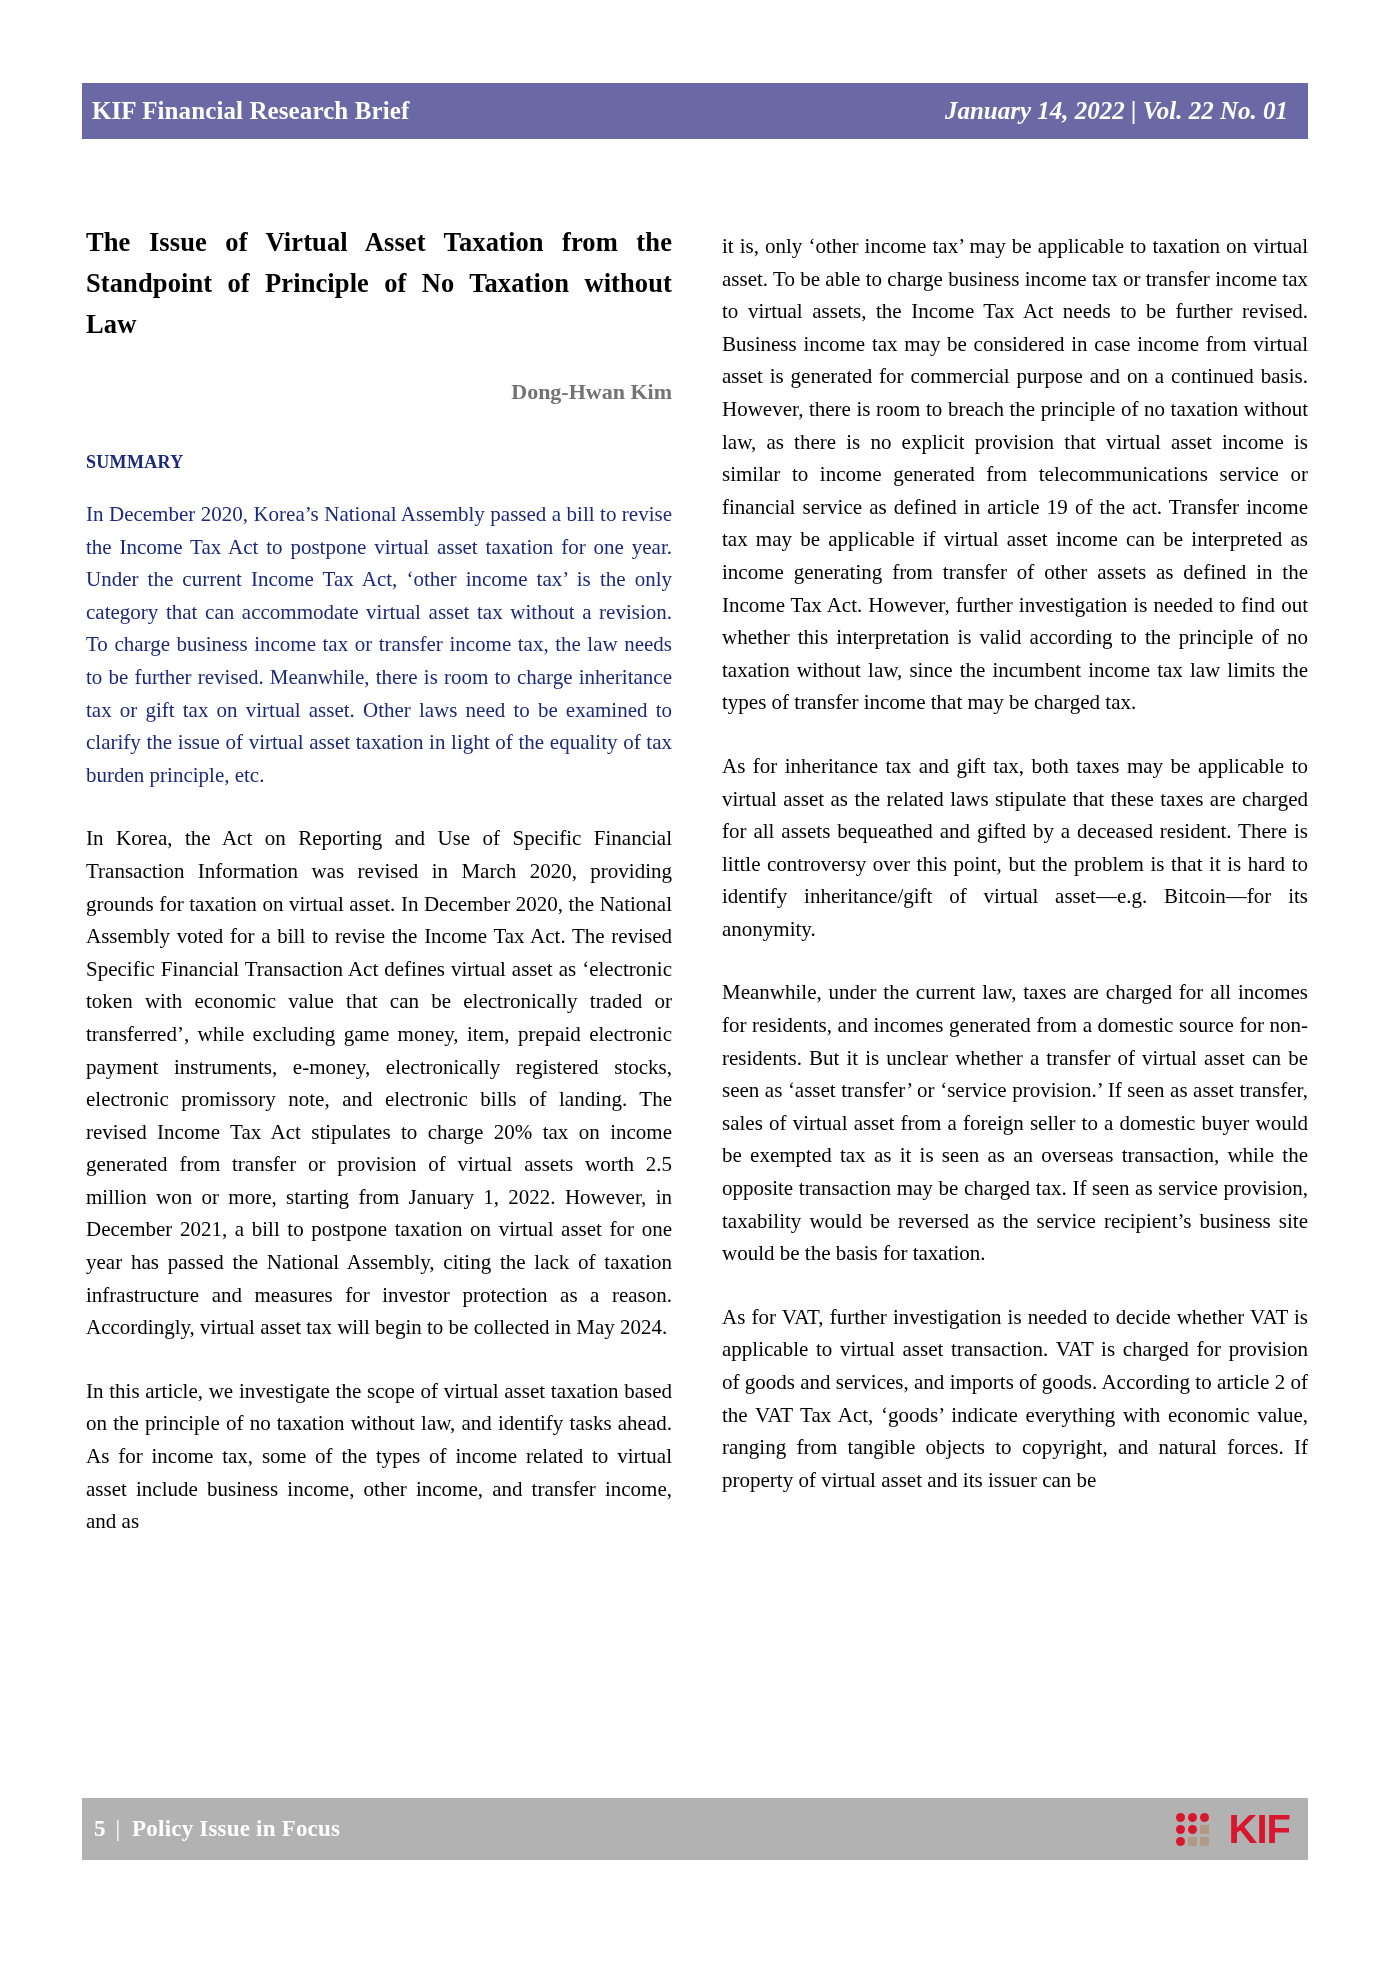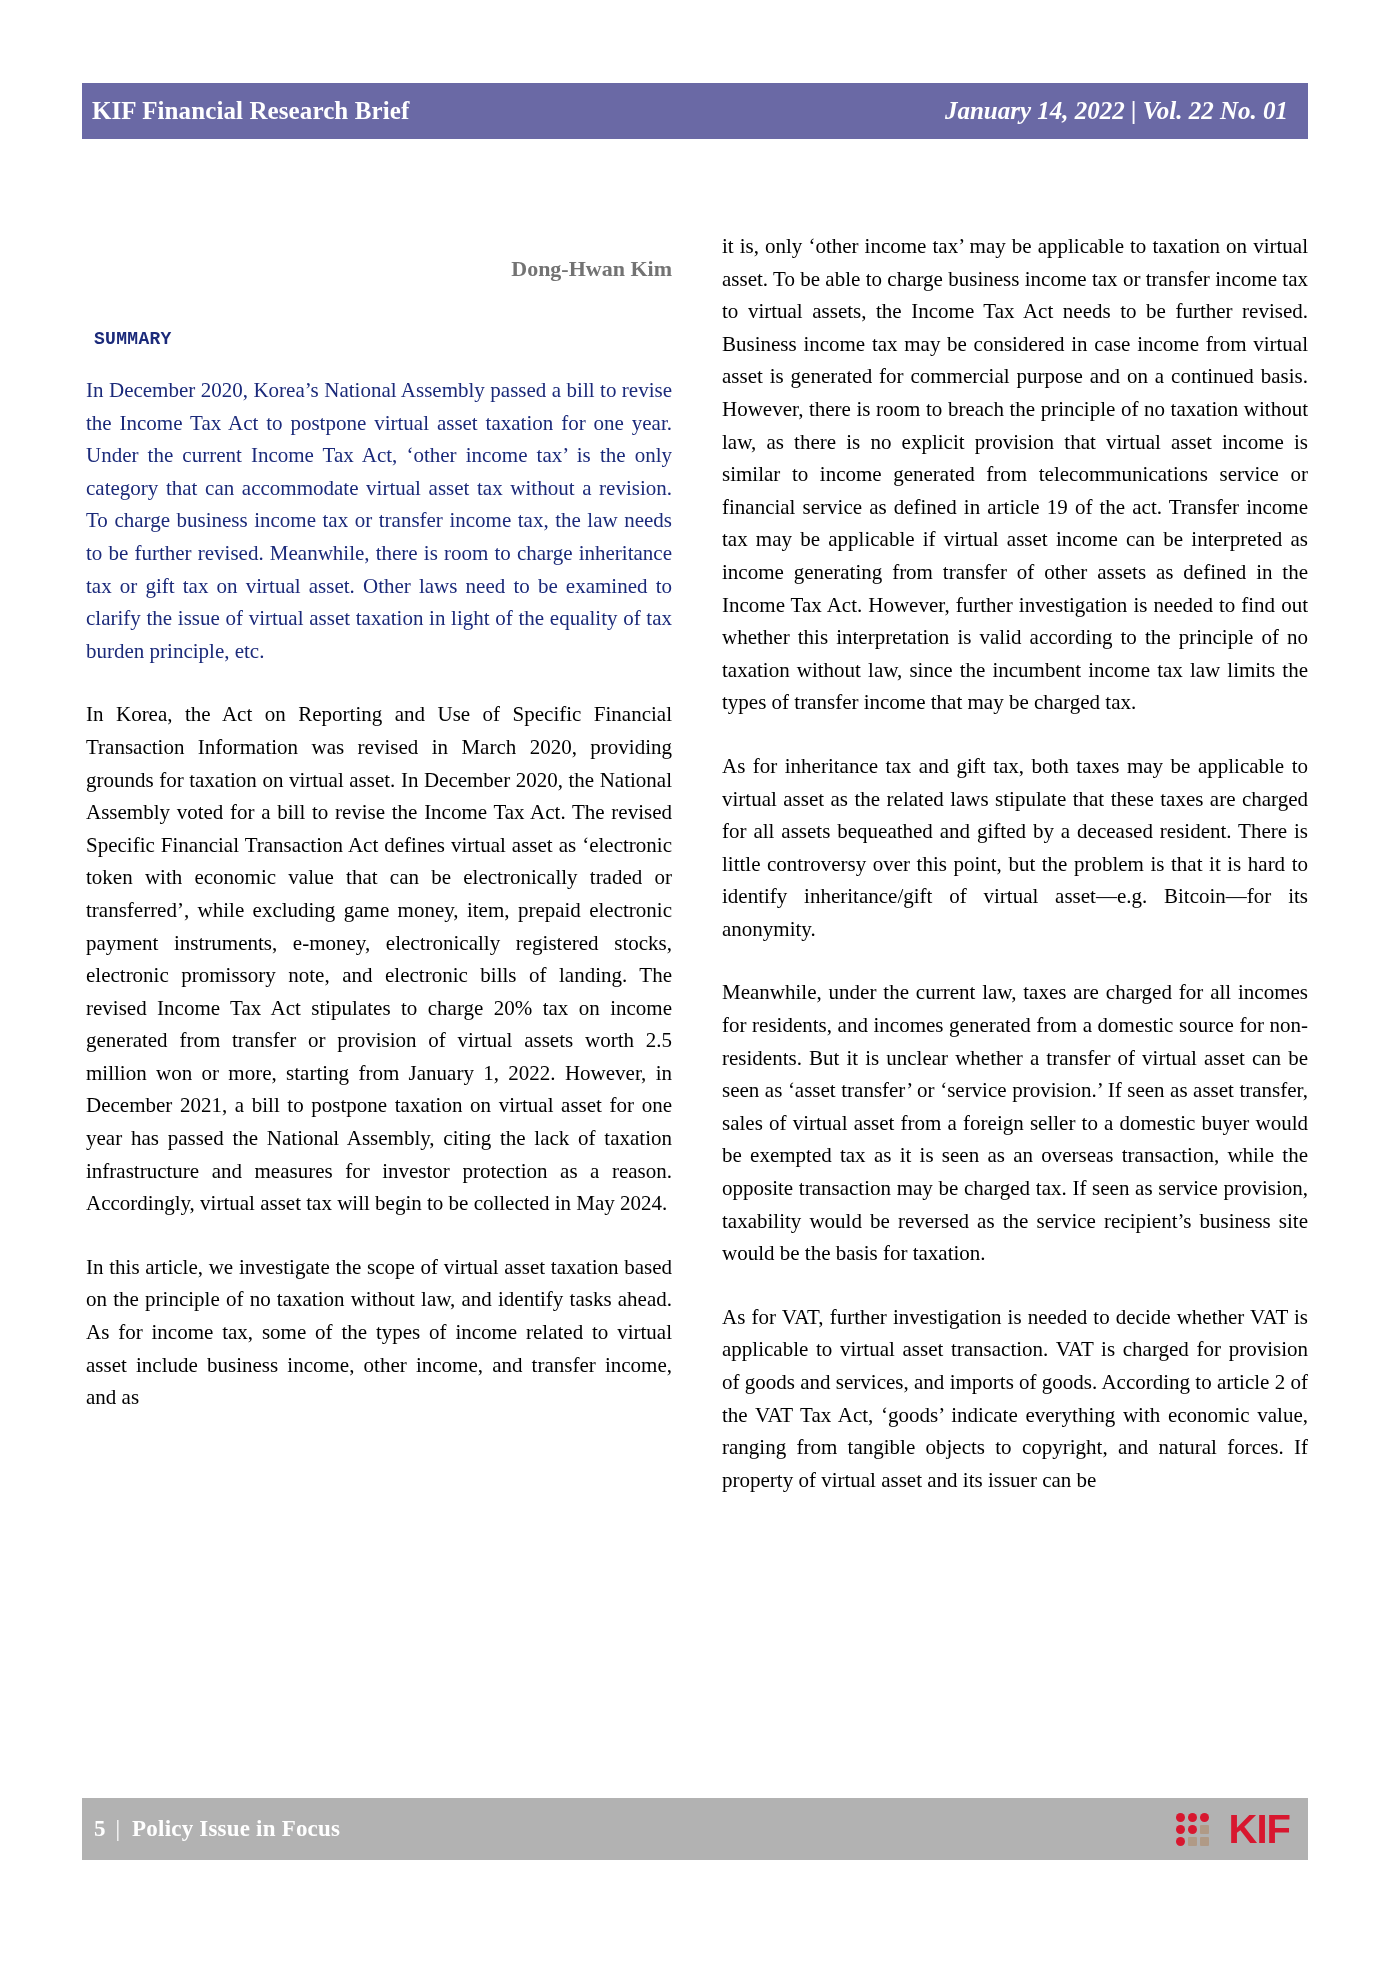--- a/index.html
+++ b/index.html
@@ -81,26 +81,26 @@
   .author {
     font-family: "Liberation Serif", serif;
     font-weight: bold;
     font-size: 22px;
     color: #737373;
     text-align: right;
     margin: 34px 0 0 0;
   }
 
   .summary-label {
-    font-family: Liberation Mono, monospace;
+    font-family: Liberation Serif, serif;
     font-weight: bold;
     font-size: 18px;
     color: #1b2a7a;
     letter-spacing: 0.3px;
-    margin: 47px 0 0 8px;
+    margin: 47px 0 0 0;
   }
 
   p.body-para {
     font-family: "Liberation Serif", serif;
     font-size: 21px;
     line-height: 32.6px;
     color: #000000;
     text-align: justify;
     margin: 8px 0 31px 0;
     hyphens: auto;
@@ -177,20 +177,21 @@
 <div class="page">
 
   <div class="header-band">
     <span class="header-title">KIF Financial Research Brief</span>
     <span class="header-issue">January 14, 2022 | Vol. 22 No. 01</span>
   </div>
 
   <div class="content">
 
     <div class="col">
+      <h1 class="article-title">The Issue of Virtual Asset Taxation from the Standpoint of Principle of No Taxation without Law</h1>
       <div class="author">Dong-Hwan Kim</div>
       <div class="summary-label">SUMMARY</div>
       <p class="body-para summary-para">In December 2020, Korea’s National Assembly passed a bill to revise the Income Tax Act to postpone virtual asset taxation for one year. Under the current Income Tax Act, ‘other income tax’ is the only category that can accommodate virtual asset tax without a revision. To charge business income tax or transfer income tax, the law needs to be further revised. Meanwhile, there is room to charge inheritance tax or gift tax on virtual asset. Other laws need to be examined to clarify the issue of virtual asset taxation in light of the equality of tax burden principle, etc.</p>
       <p class="body-para">In Korea, the Act on Reporting and Use of Specific Financial Transaction Information was revised in March 2020, providing grounds for taxation on virtual asset. In December 2020, the National Assembly voted for a bill to revise the Income Tax Act. The revised Specific Financial Transaction Act defines virtual asset as ‘electronic token with economic value that can be electronically traded or transferred’, while excluding game money, item, prepaid electronic payment instruments, e-money, electronically registered stocks, electronic promissory note, and electronic bills of landing. The revised Income Tax Act stipulates to charge 20% tax on income generated from transfer or provision of virtual assets worth 2.5 million won or more, starting from January 1, 2022. However, in December 2021, a bill to postpone taxation on virtual asset for one year has passed the National Assembly, citing the lack of taxation infrastructure and measures for investor protection as a reason. Accordingly, virtual asset tax will begin to be collected in May 2024.</p>
       <p class="body-para last">In this article, we investigate the scope of virtual asset taxation based on the principle of no taxation without law, and identify tasks ahead. As for income tax, some of the types of income related to virtual asset include business income, other income, and transfer income, and as</p>
     </div>
 
     <div class="col">
       <p class="body-para">it is, only ‘other income tax’ may be applicable to taxation on virtual asset. To be able to charge business income tax or transfer income tax to virtual assets, the Income Tax Act needs to be further revised. Business income tax may be considered in case income from virtual asset is generated for commercial purpose and on a continued basis. However, there is room to breach the principle of no taxation without law, as there is no explicit provision that virtual asset income is similar to income generated from telecommunications service or financial service as defined in article 19 of the act. Transfer income tax may be applicable if virtual asset income can be interpreted as income generating from transfer of other assets as defined in the Income Tax Act. However, further investigation is needed to find out whether this interpretation is valid according to the principle of no taxation without law, since the incumbent income tax law limits the types of transfer income that may be charged tax.</p>
       <p class="body-para">As for inheritance tax and gift tax, both taxes may be applicable to virtual asset as the related laws stipulate that these taxes are charged for all assets bequeathed and gifted by a deceased resident. There is little controversy over this point, but the problem is that it is hard to identify inheritance/gift of virtual asset—e.g. Bitcoin—for its anonymity.</p>

